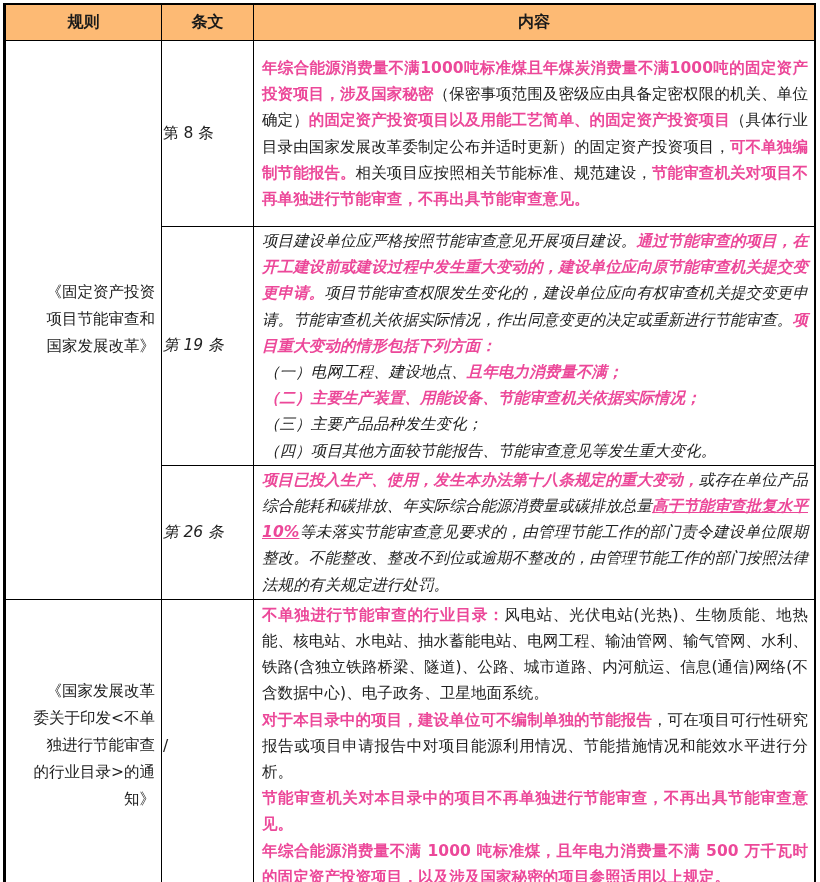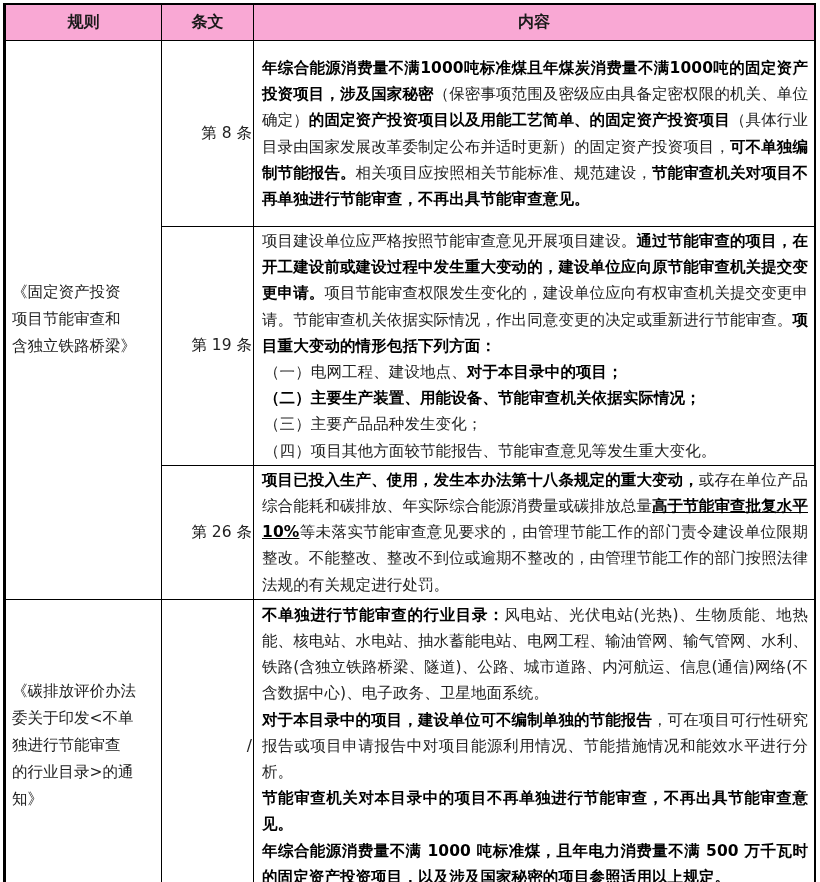--- a/index.html
+++ b/index.html
@@ -13,57 +13,57 @@
     border-top: 2px solid #000;
     border-left: 3px solid #000;
     border-right: 2px solid #000;
     border-bottom: 2px solid #000;
   }
   table.reg th, table.reg td {
     border: 1px solid #000;
     vertical-align: middle;
   }
   table.reg th {
-    background: #f9a8d4;
+    background: #fdba74;
     height: 35px;
     font-size: 16px;
     font-weight: bold;
     text-align: center;
     padding: 0;
   }
   col.c1 { width: 157px; }
   col.c2 { width: 92px; }
   col.c3 { width: auto; }
   td.rule {
-    text-align: left;
+    text-align: right;
     font-size: 15.5px;
     line-height: 27px;
     padding: 0 6px;
     color: #222;
   }
   td.article {
-    text-align: right;
+    text-align: left;
     font-size: 15.5px;
     color: #222;
   }
   td.content {
     font-size: 15.5px;
     line-height: 26.2px;
     padding: 1px 6px 1px 8px;
     text-align: justify;
     color: #222;
     letter-spacing: 0.1px;
   }
-  td.content b { font-weight: bold; color: #000000; }
+  td.content b { font-weight: bold; color: #ec4899; }
   td.content u { text-decoration: underline; }
   .item { padding-left: 2px; display: block; }
   .para { display: block; }
   tr.r1 td { height: 183px; }
-  tr.r2 td { height: 232px; }
-  tr.r3 td { height: 130px; }
+  tr.r2 td { height: 232px; font-style: italic; }
+  tr.r3 td { height: 130px; font-style: italic; }
   tr.r4 td { height: 290px; }
 </style>
 </head>
 <body>
 
 <table class="reg">
   <colgroup>
       <col class="c1">
       <col class="c2">
       <col class="c3">
@@ -74,43 +74,43 @@
       <th>条文</th>
       <th>内容</th>
     </tr>
   </thead>
   <tbody>
 
     <tr class="r1">
       <td class="rule" rowspan="3">
         <span>《固定资产投资</span><br>
         <span>项目节能审查和</span><br>
-        <span>含独立铁路桥梁》</span>
+        <span>国家发展改革》</span>
       </td>
       <td class="article">第 8 条</td>
       <td class="content"><b>年综合能源消费量不满1000吨标准煤且年煤炭消费量不满1000吨的固定资产投资项目，涉及国家秘密</b><span>（保密事项范围及密级应由具备定密权限的机关、单位确定）</span><b>的固定资产投资项目以及用能工艺简单、的固定资产投资项目</b><span>（具体行业目录由国家发展改革委制定公布并适时更新）的固定资产投资项目，</span><b>可不单独编制节能报告。</b><span>相关项目应按照相关节能标准、规范建设，</span><b>节能审查机关对项目不再单独进行节能审查，不再出具节能审查意见。</b></td>
     </tr>
     <tr class="r2">
       <td class="article">第 19 条</td>
       <td class="content">
         <span class="para"><span>项目建设单位应严格按照节能审查意见开展项目建设。</span><b>通过节能审查的项目，在开工建设前或建设过程中发生重大变动的，建设单位应向原节能审查机关提交变更申请。</b><span>项目节能审查权限发生变化的，建设单位应向有权审查机关提交变更申请。节能审查机关依据实际情况，作出同意变更的决定或重新进行节能审查。</span><b>项目重大变动的情形包括下列方面：</b></span>
-        <span class="item"><span>（一）电网工程、建设地点、</span><b>对于本目录中的项目；</b></span>
+        <span class="item"><span>（一）电网工程、建设地点、</span><b>且年电力消费量不满；</b></span>
         <span class="item"><b>（二）主要生产装置、用能设备、节能审查机关依据实际情况；</b></span>
         <span class="item"><span>（三）主要产品品种发生变化；</span></span>
         <span class="item"><span>（四）项目其他方面较节能报告、节能审查意见等发生重大变化。</span></span>
       </td>
     </tr>
     <tr class="r3">
       <td class="article">第 26 条</td>
       <td class="content"><b>项目已投入生产、使用，发生本办法第十八条规定的重大变动，</b><span>或存在单位产品综合能耗和碳排放、年实际综合能源消费量或碳排放总量</span><b><u>高于节能审查批复水平 10%</u></b><span>等未落实节能审查意见要求的，由管理节能工作的部门责令建设单位限期整改。不能整改、整改不到位或逾期不整改的，由管理节能工作的部门按照法律法规的有关规定进行处罚。</span></td>
     </tr>
 
     <tr class="r4">
       <td class="rule">
-        <span>《碳排放评价办法</span><br>
+        <span>《国家发展改革</span><br>
         <span>委关于印发&lt;不单</span><br>
         <span>独进行节能审查</span><br>
         <span>的行业目录&gt;的通</span><br>
         <span>知》</span>
       </td>
       <td class="article">/</td>
       <td class="content">
         <span class="para"><b>不单独进行节能审查的行业目录：</b><span>风电站、光伏电站(光热)、生物质能、地热能、核电站、水电站、抽水蓄能电站、电网工程、输油管网、输气管网、水利、铁路(含独立铁路桥梁、隧道)、公路、城市道路、内河航运、信息(通信)网络(不含数据中心)、电子政务、卫星地面系统。</span></span>
         <span class="para"><b>对于本目录中的项目，建设单位可不编制单独的节能报告</b><span>，可在项目可行性研究报告或项目申请报告中对项目能源利用情况、节能措施情况和能效水平进行分析。</span></span>
         <span class="para"><b>节能审查机关对本目录中的项目不再单独进行节能审查，不再出具节能审查意见。</b></span>

